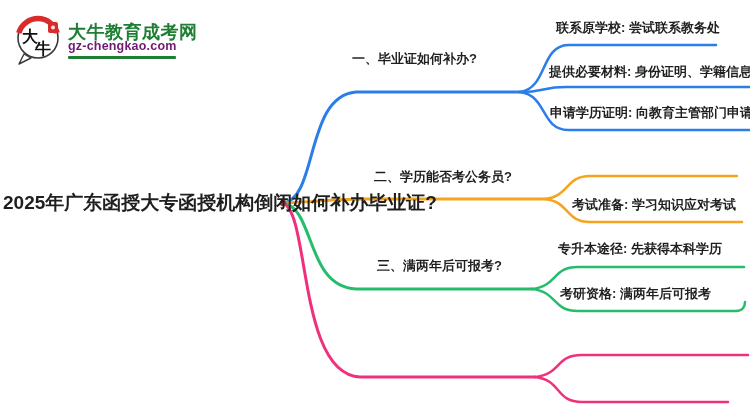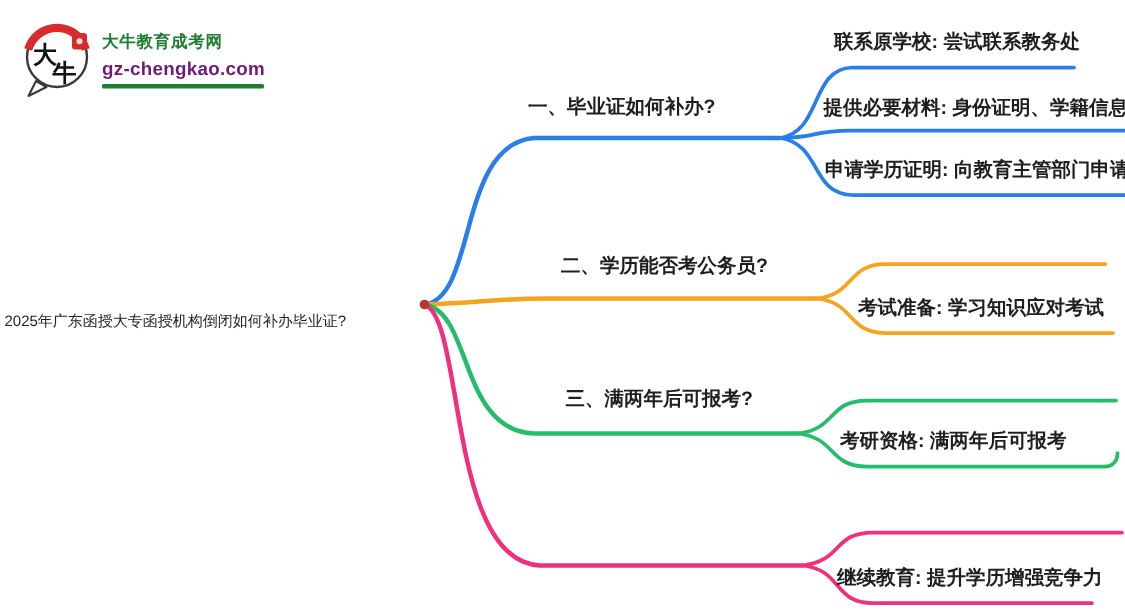--- a/index.html
+++ b/index.html
@@ -9,33 +9,33 @@
     background:#ffffff;
     overflow:hidden;
     font-family:"Liberation Sans","DejaVu Sans",sans-serif;
   }
   .txt{
     position:absolute;
     white-space:nowrap;
     color:#1f1f1f;
     line-height:18px;
   }
-  .root-label{font-size:10px;font-weight:400;margin-top:12px;}
+  .root-label{font-size:19px;font-weight:700;}
   .branch-label{font-size:13px;font-weight:700;}
   .leaf-label{font-size:13px;font-weight:600;}
   #connectors{position:absolute;left:0;top:0;}
   #connectors path{fill:none;stroke-linecap:round;stroke-linejoin:round;}
   .main-line{stroke-width:3px;}
   .sub-line{stroke-width:2.5px;}
   
   #logo{position:absolute;left:12px;top:12px;width:210px;height:56px;}
   #logo-icon{position:absolute;left:0;top:0;}
   .logo-title{
     position:absolute;left:56px;top:8px;
-    font-size:11px;font-weight:700;letter-spacing:0.5px;text-align:center;
+    font-size:18px;font-weight:700;letter-spacing:0.5px;text-align:center;
   }
   .logo-domain{
     position:absolute;left:56px;top:27px;
     font-size:12.5px;font-weight:700;letter-spacing:0.2px;
   }
   .logo-underline{
     position:absolute;left:56px;top:44px;
     width:108px;height:2.5px;border-radius:1px;
   }
 </style>
@@ -76,27 +76,27 @@
       <rect x="36" y="10" width="10" height="11" rx="2" fill="#D92B2B"></rect>
       <circle cx="41" cy="15.5" r="2" fill="#ffffff" opacity="0.85"></circle>
     </svg>
     <div class="logo-title" style="color: rgb(30, 126, 52);">大牛教育成考网</div>
     <div class="logo-domain" style="color: #701a75;">gz-chengkao.com</div>
     <div class="logo-underline" style="background: rgb(30, 126, 52);"></div>
   </div>
 
   <div class="txt root-label" style="left:3px;top:194px;">2025年广东函授大专函授机构倒闭如何补办毕业证?</div>
 
-  <div class="txt branch-label" style="left:352px;top:62px;">一、毕业证如何补办?</div>
+  <div class="txt branch-label" style="left:352px;top:50px;">一、毕业证如何补办?</div>
   <div class="txt branch-label" style="left:374px;top:168px;">二、学历能否考公务员?</div>
   <div class="txt branch-label" style="left:377px;top:257px;">三、满两年后可报考?</div>
 
   <div class="txt leaf-label" style="left:556px;top:19px;">联系原学校: 尝试联系教务处</div>
   <div class="txt leaf-label" style="left:549px;top:63px;">提供必要材料: 身份证明、学籍信息</div>
   <div class="txt leaf-label" style="left:550px;top:104px;">申请学历证明: 向教育主管部门申请</div>
 
   <div class="txt leaf-label" style="left:572px;top:196px;">考试准备: 学习知识应对考试</div>
 
+  <div class="txt leaf-label" style="left:558px;top:240px;">专升本途径: 先获得本科学历</div>
   <div class="txt leaf-label" style="left:560px;top:285px;">考研资格: 满两年后可报考</div>
 
-  <div class="txt leaf-label" style="left:558px;top:376px;">继续教育: 提升学历增强竞争力</div>
 
 </div>
 
 </body></html>

